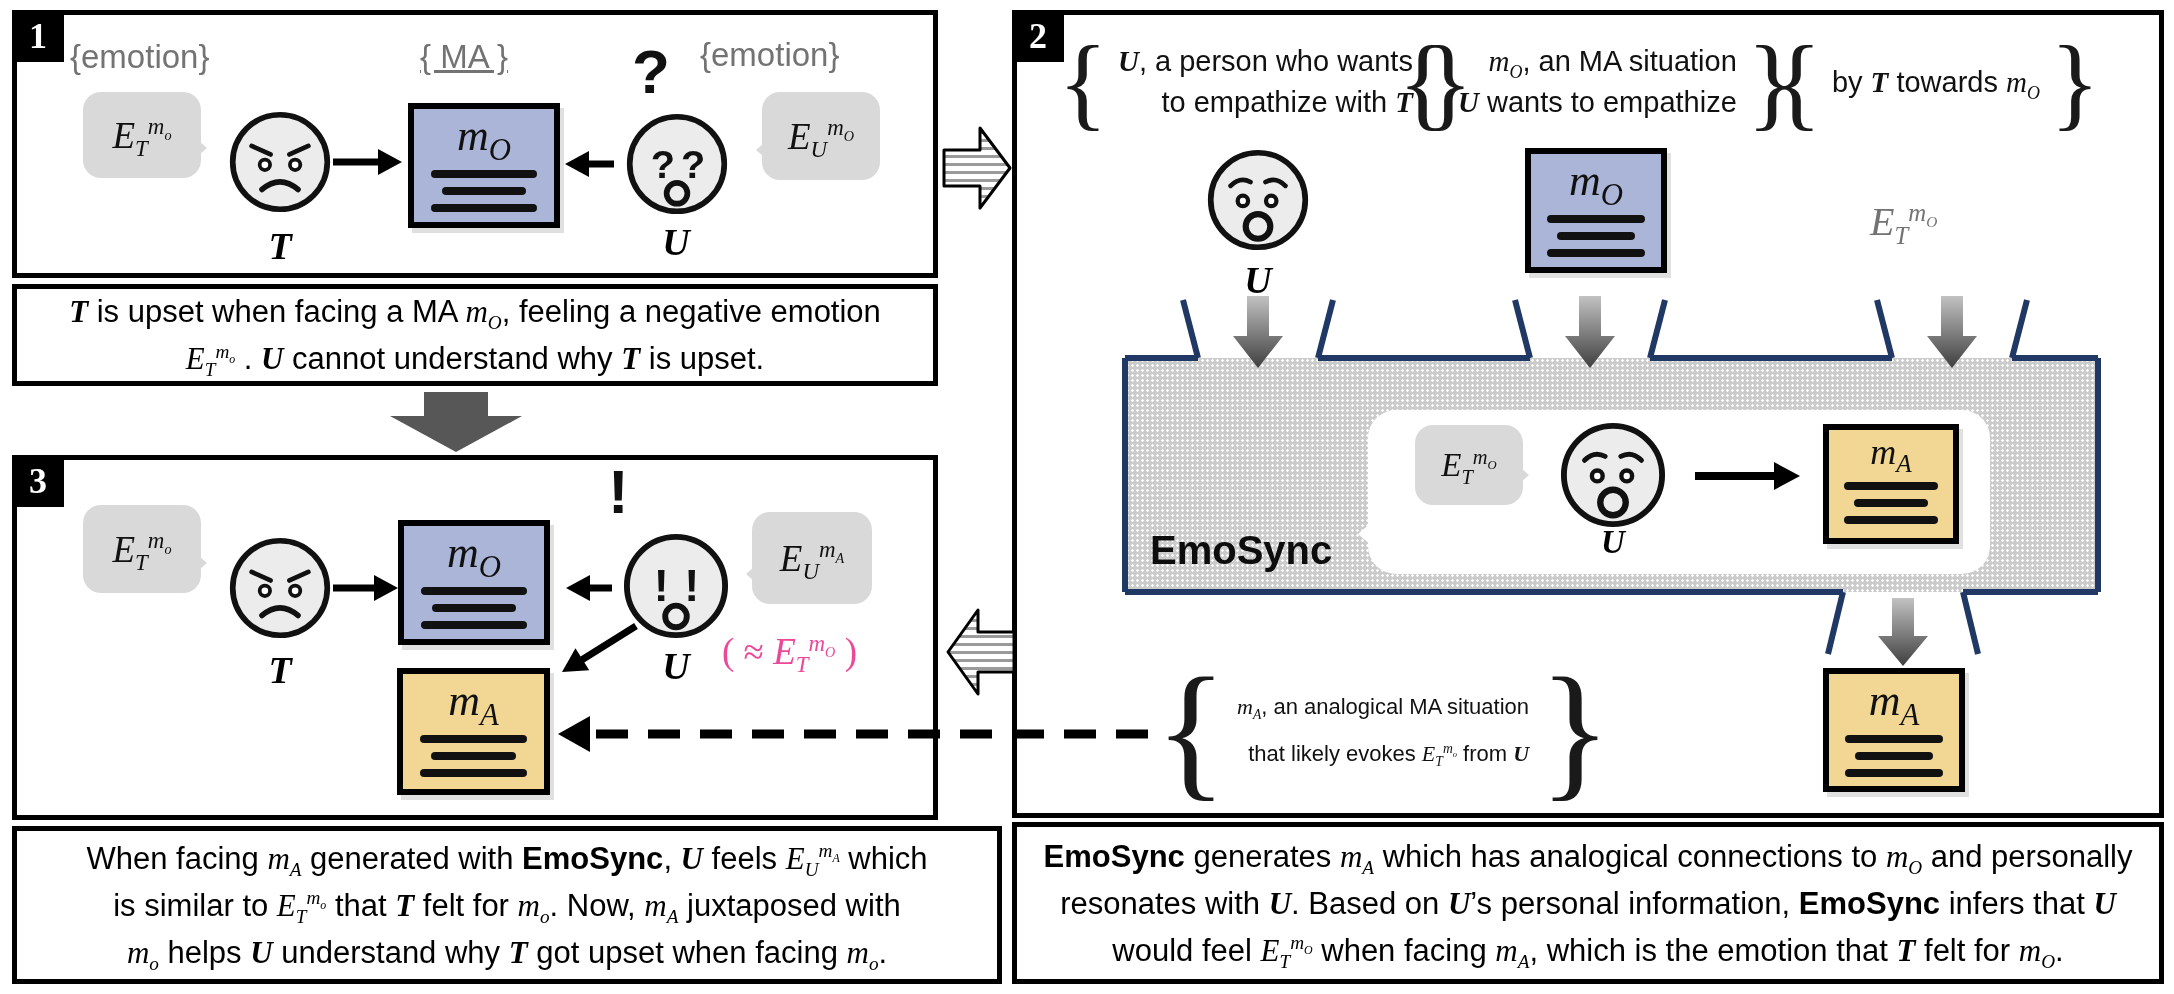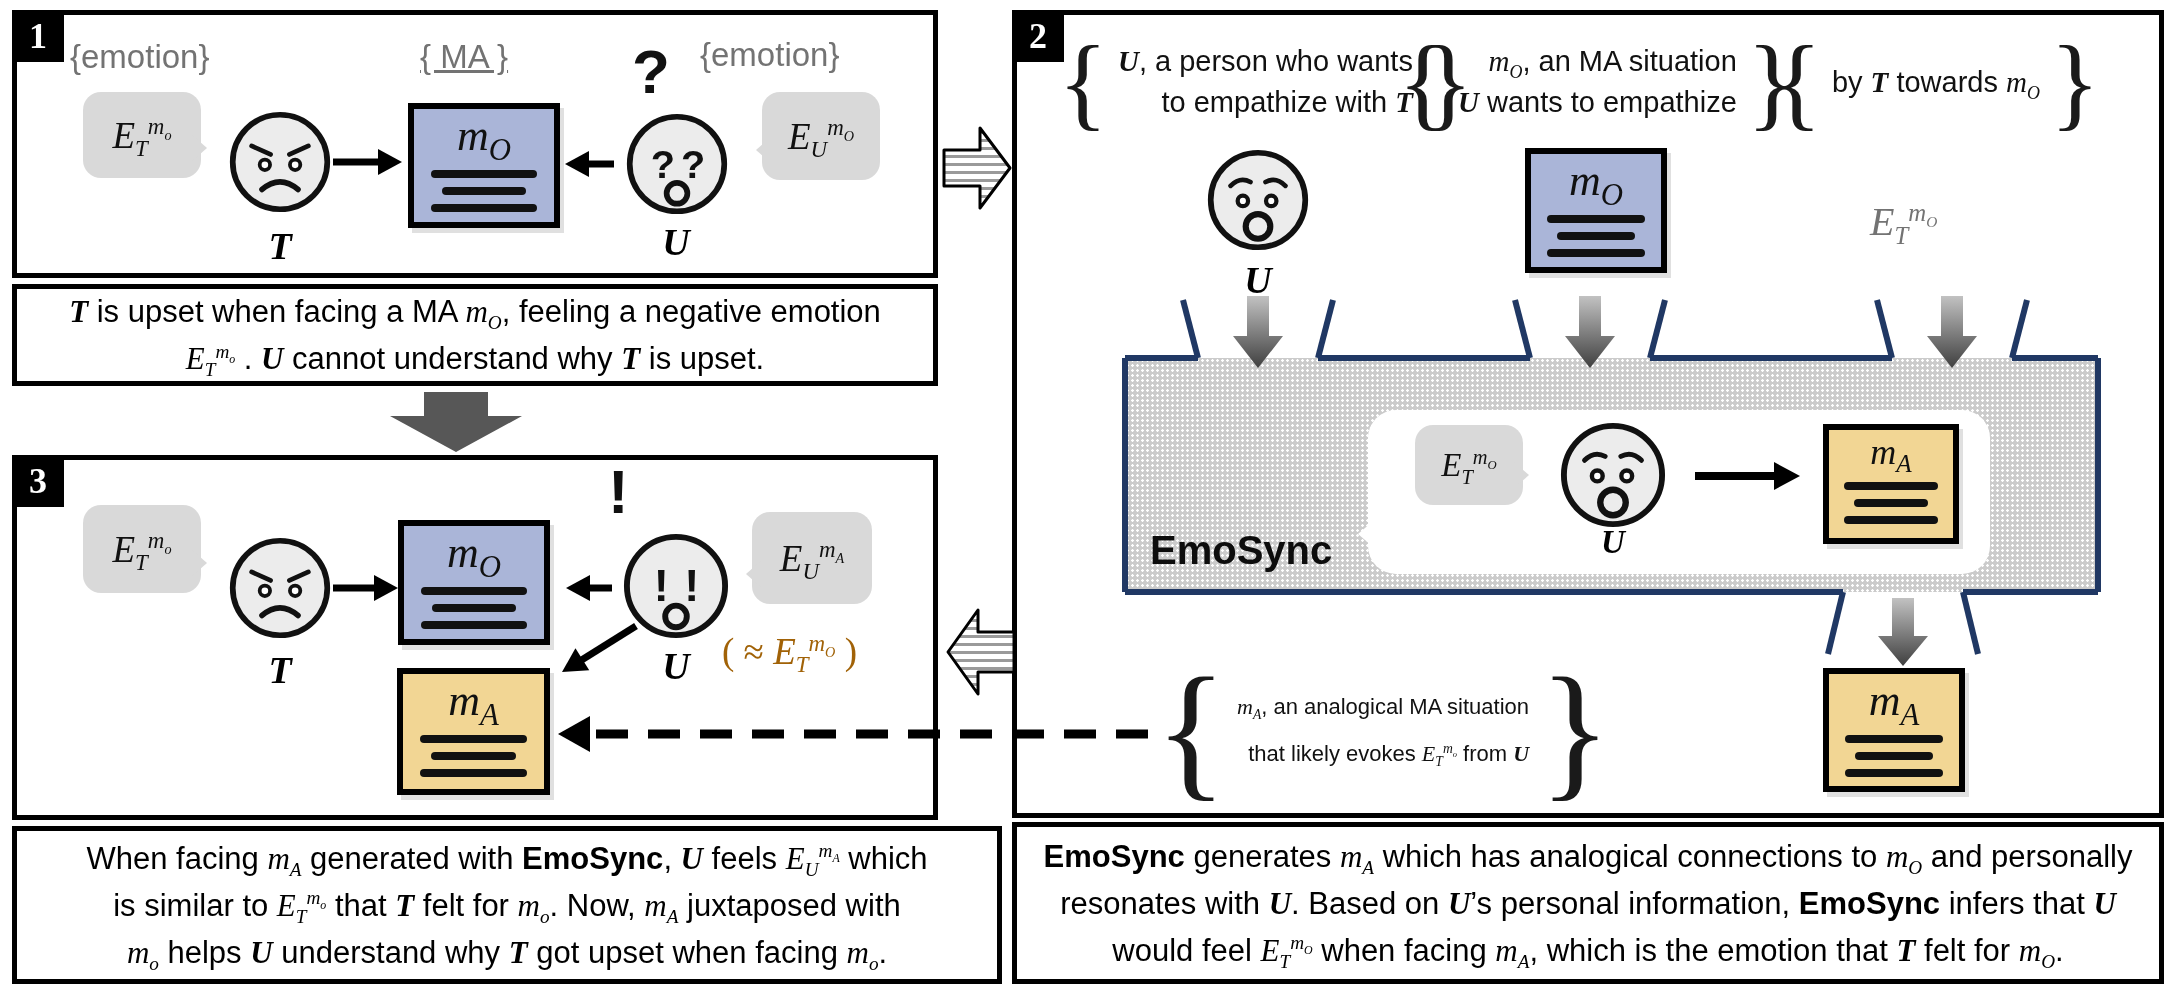--- a/index.html
+++ b/index.html
@@ -56,21 +56,21 @@
       background-color:#cbcbcb;
       background-image:radial-gradient(#ffffff 1.1px, rgba(255,255,255,0) 1.5px);
       background-size:5px 5px; z-index:1; }
   .white-bubble { position:absolute; left:1368px; top:410px; width:622px; height:164px;
       background:#fff; border-radius:28px; z-index:2; }
   .white-bubble::after { content:""; position:absolute; left:-34px; bottom:16px;
       border:24px solid transparent; border-right:28px solid #fff; }
   .emosync-label { position:absolute; left:1150px; top:528px; font-weight:700; font-size:40px; color:#0d0d0d; z-index:3; }
 
   #overlay { position:absolute; left:0; top:0; z-index:5; pointer-events:none; }
-  .approx { position:absolute; font-family:"Liberation Serif",serif; font-size:37px; color:#a16207; z-index:3; white-space:nowrap; }
+  .approx { position:absolute; font-family:"Liberation Serif",serif; font-size:37px; color:#ec4899; z-index:3; white-space:nowrap; }
 </style>
 </head>
 <body>
 
 <div id="stage">
 
   <div class="panel" style="left:12px; top:10px; width:926px; height:268px;"></div>
   <div class="badge" style="left:12px; top:10px;">1</div>
 
   <div class="setlabel" style="left:70px; top:38px; width:200px;">{emotion}</div>

